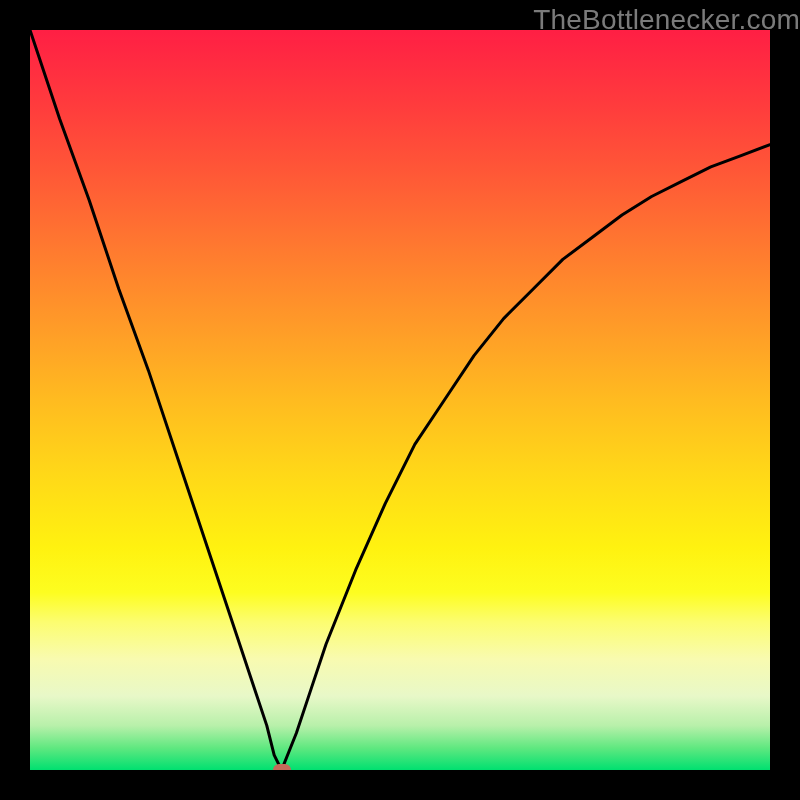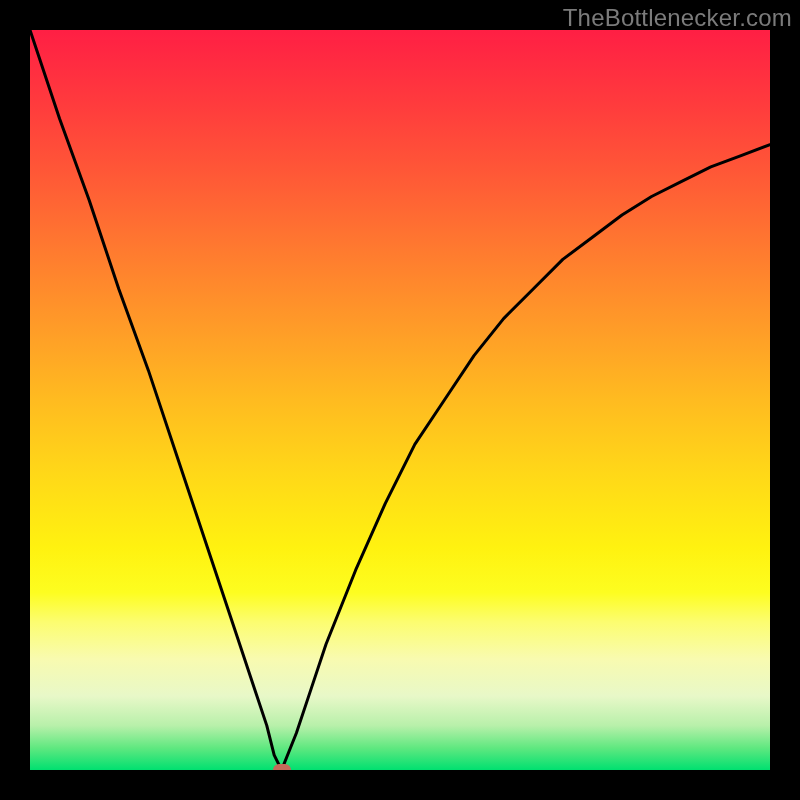--- a/index.html
+++ b/index.html
@@ -47,23 +47,23 @@
     position: absolute;
     width: 18px;
     height: 12px;
     border-radius: 6px;
     background: #c46a5a;
     transform: translate(-50%, -50%);
   }
   .watermark {
     position: absolute;
     top: 4px;
-    right: 8px;
+    right: 0;
     color: #7b7b7b;
-    font-size: 24px;
+    font-size: 28px;
     font-weight: 500;
     letter-spacing: 0.2px;
   }
 </style>
 </head>
 <body>
 
 <div class="watermark">TheBottlenecker.com</div>
 
 <div class="frame">

